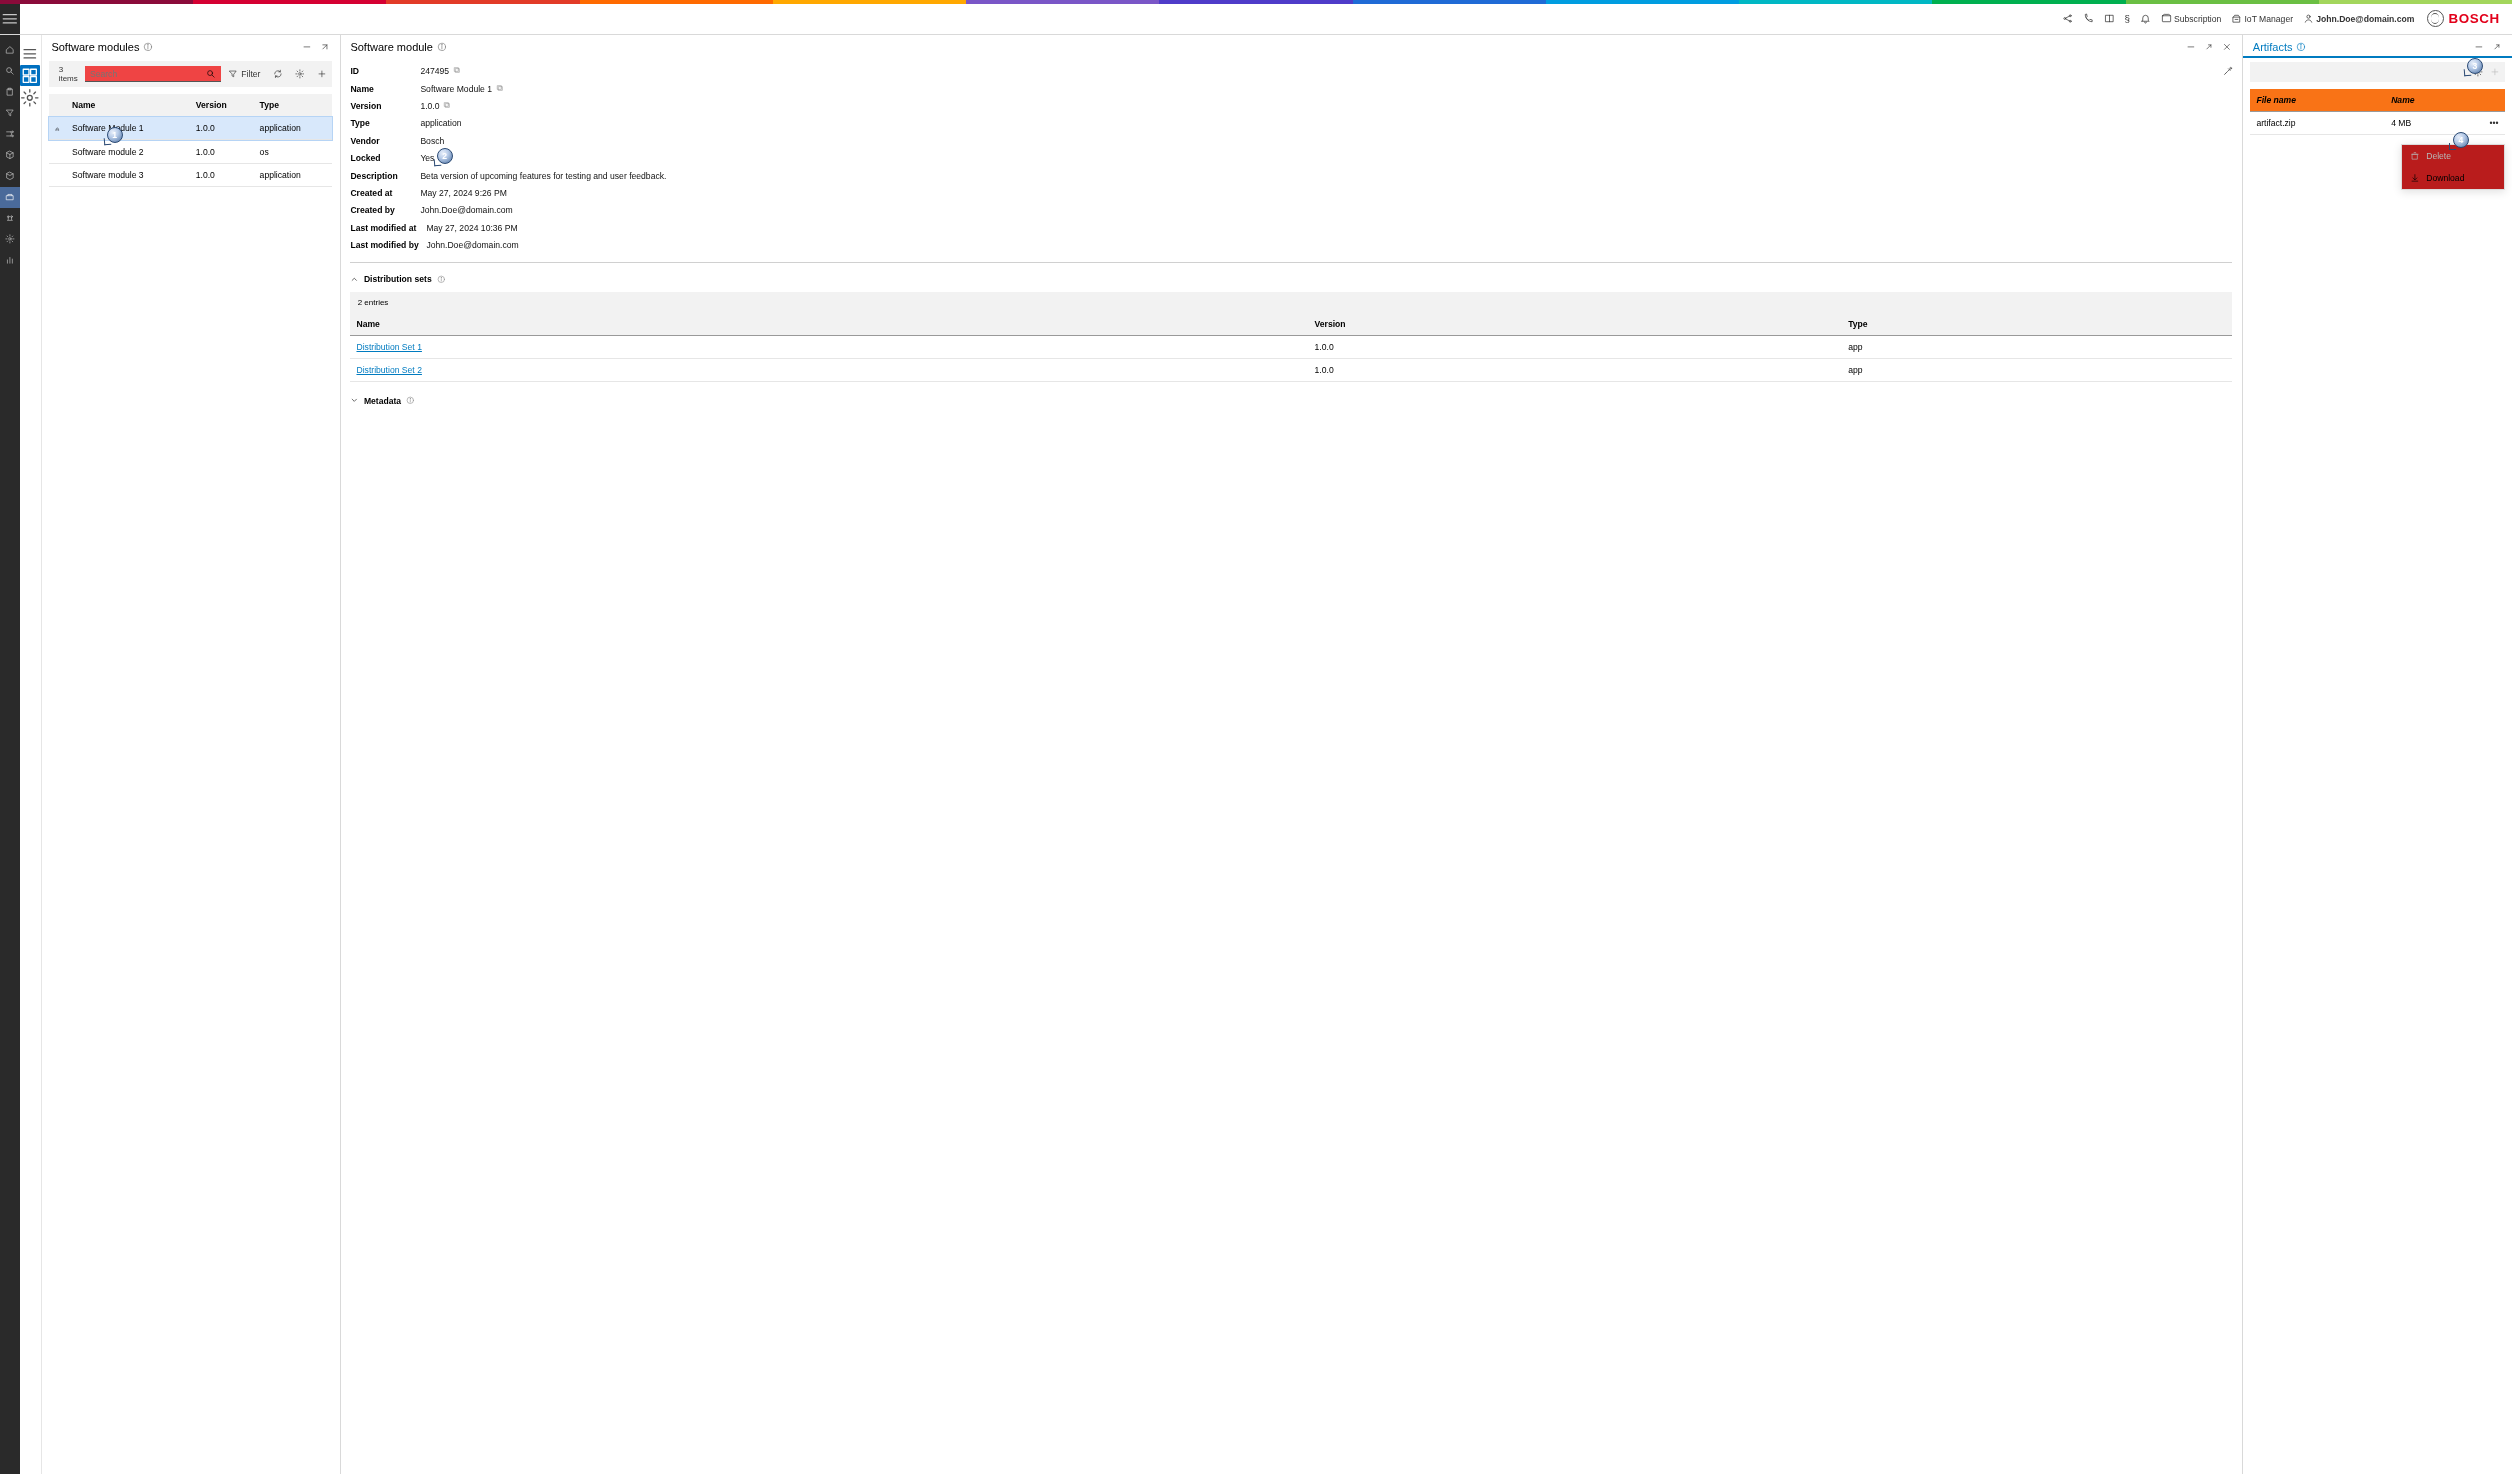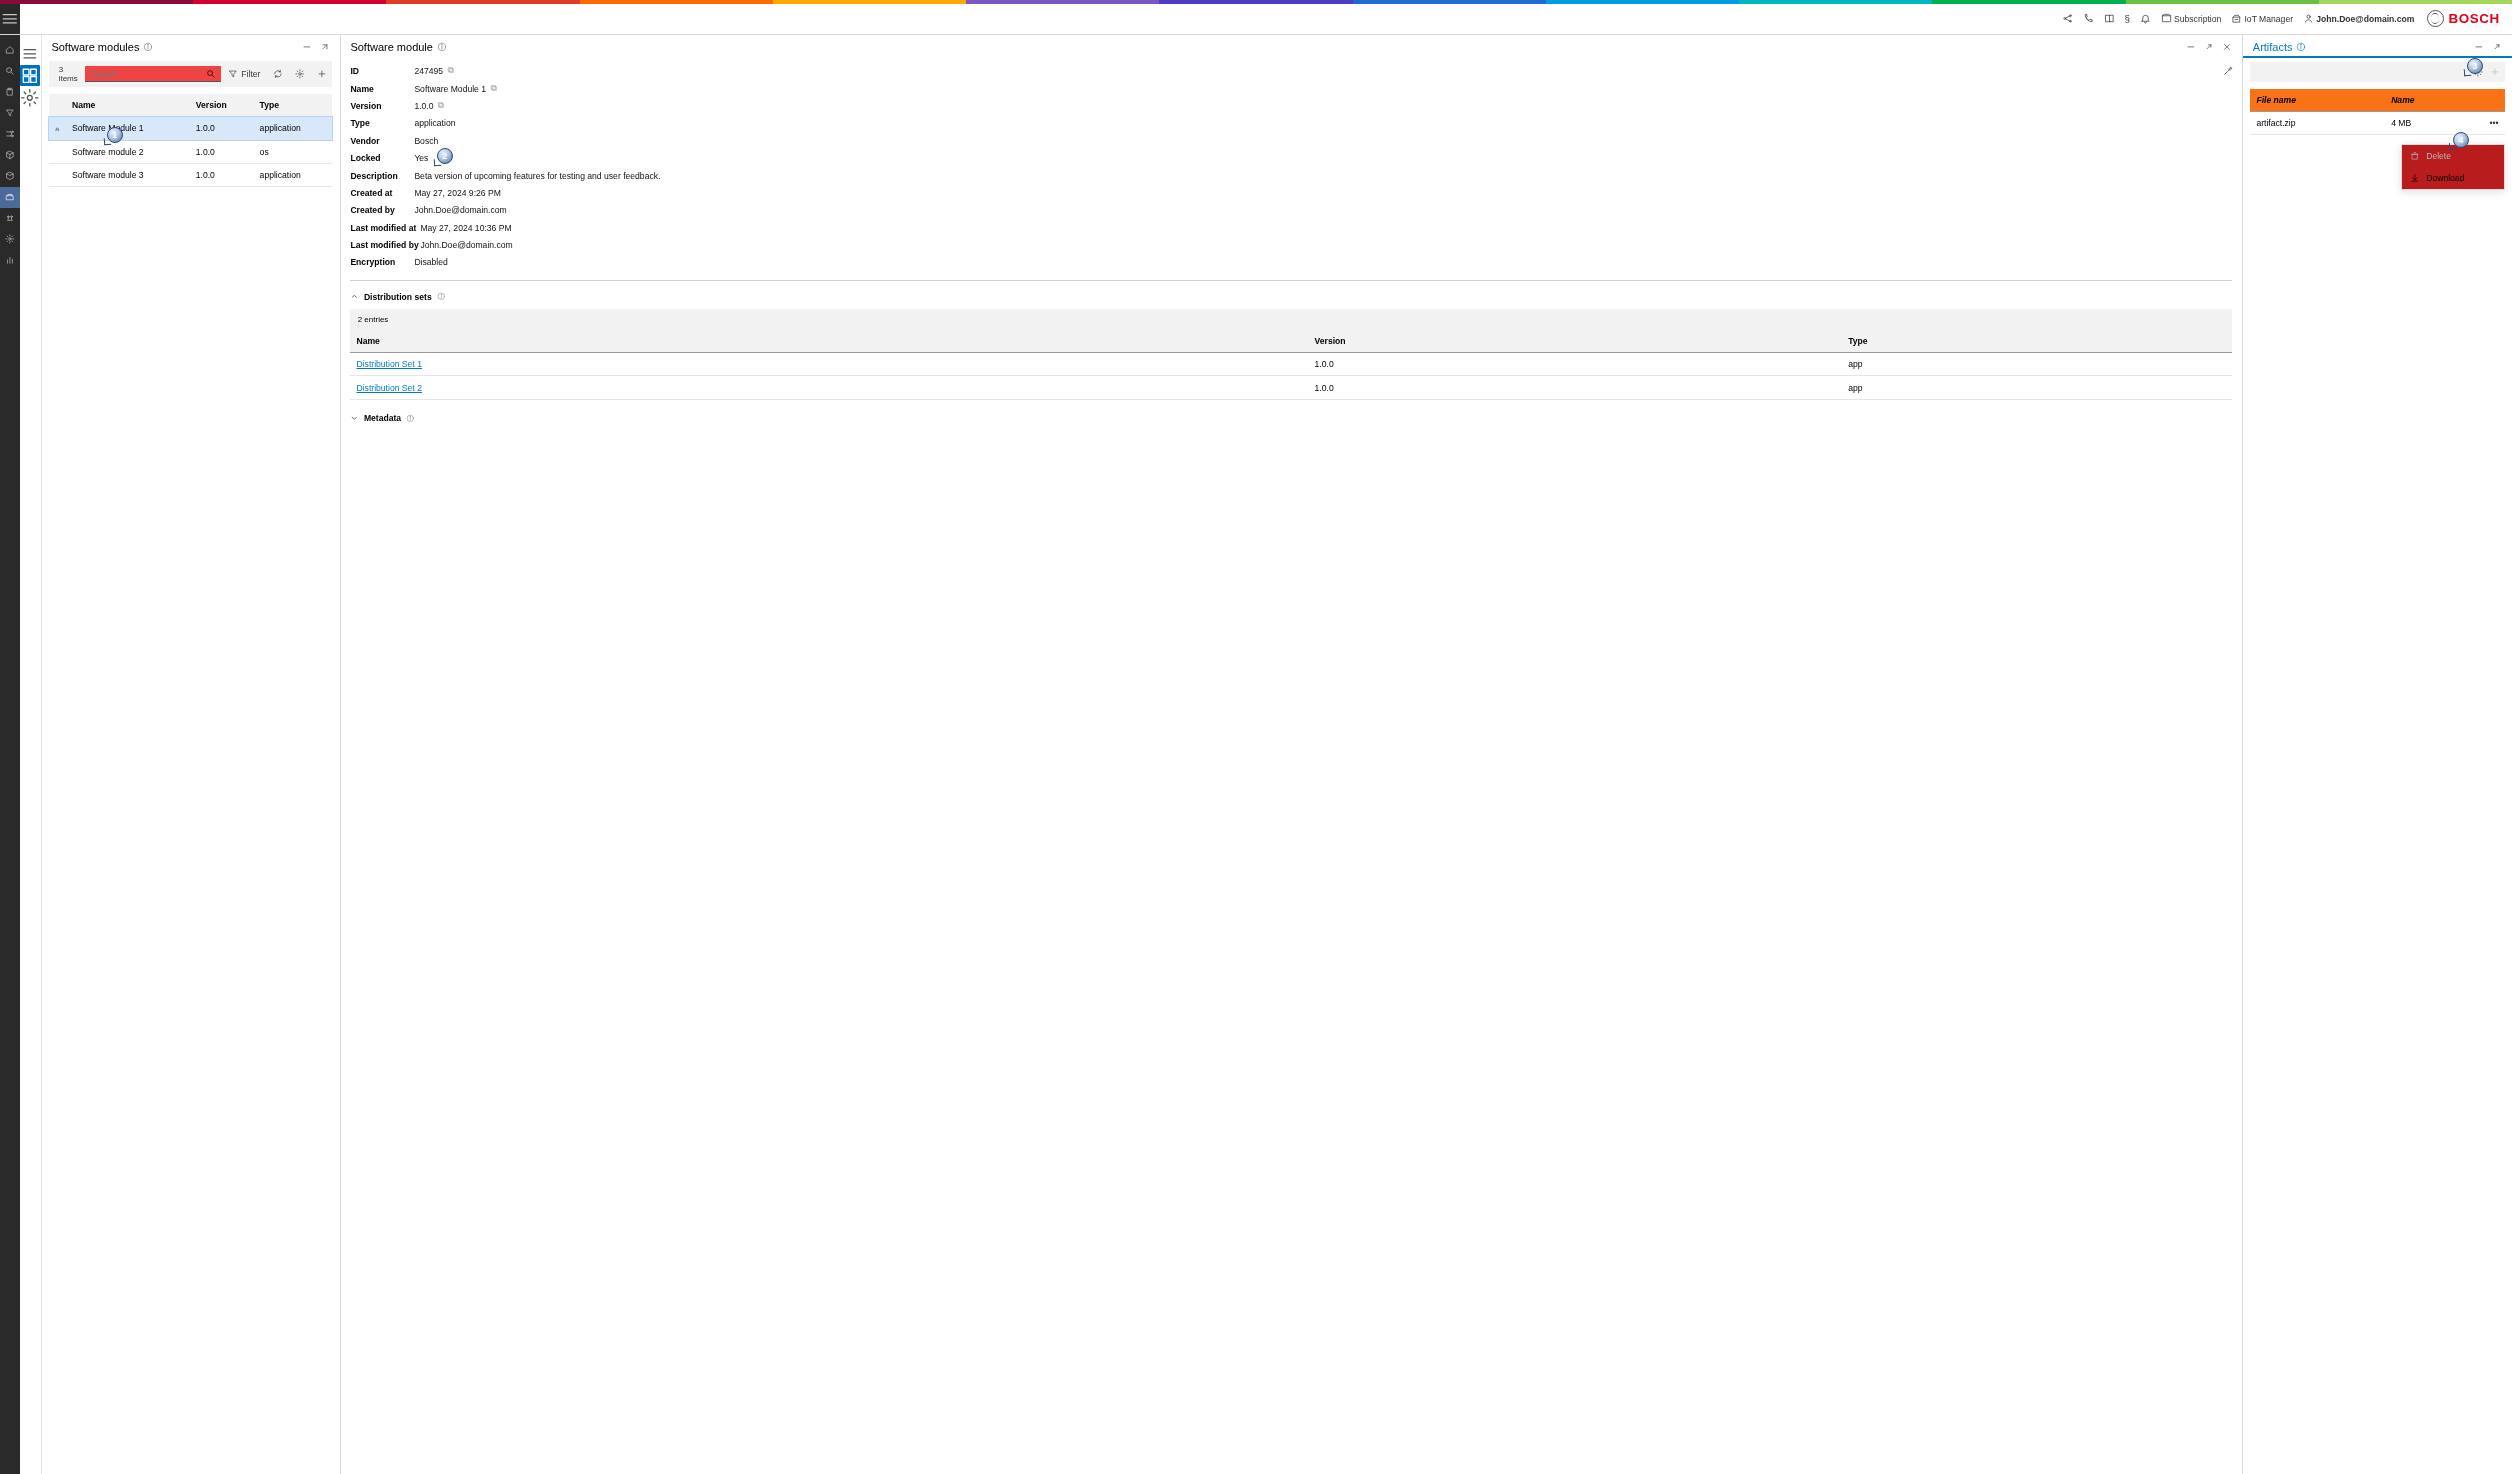--- a/index.html
+++ b/index.html
@@ -62,21 +62,21 @@
 .tbl th { text-align:left; font-weight:700; padding:6.1px 6.1px; background:#f2f2f2; border-bottom:0.6px solid #999;}
 .tbl td { padding:6.1px 6.1px; border-bottom:0.6px solid #e6e6e6; }
 .tbl .iconcell { width:17px; text-align:center;}
 .tbl tr.selected td { background:#d8e8fb; }
 .tbl tr.selected { outline:0.6px solid #b6d4f5;}
 
 
 .details { padding: 4.9px 9.8px; }
 .kv-row { display:flex; padding:3.7px 0; font-size:8.6px;}
 .kv-row .k { width: 64px; font-weight:700; flex-shrink:0;}
-.kv-row .v { flex:1; color:#111;}
+.kv-row .v { flex:1; color:#111;margin-left:6px;}
 .kv-row .copy { margin-left:3.7px; color:#888; display:inline-flex;}
 .details hr { border:none; border-top:0.6px solid #d0d0d0; margin:8.6px 0;}
 .section-hdr { display:flex; align-items:center; gap:4.9px; font-weight:700; font-size:8.6px; padding:2.4px 0;}
 .section-hdr .chev{display:inline-flex;}
 .section-hdr-info{color:#888;display:inline-flex;}
 .subtoolbar { background:#f2f2f2; padding:6.1px 7.3px; margin-top:4.9px; font-size:8px;}
 .subtbl { width:100%; border-collapse:collapse; font-size:8.6px;}
 .subtbl th { text-align:left; font-weight:700; padding:6.1px 6.1px; background:#f2f2f2; border-bottom:0.6px solid #999;}
 .subtbl td { padding:6.1px 6.1px; border-bottom:0.6px solid #e6e6e6;}
 .subtbl a { color:#007bc0; text-decoration:underline;}
@@ -488,24 +488,20 @@
             <span class="v">John.Doe@domain.com</span>
           </div>
         <div class="kv-row">
             <span class="k" style="width:70px">Last modified at</span>
             <span class="v">May 27, 2024 10:36 PM</span>
           </div>
         <div class="kv-row">
             <span class="k" style="width:70px">Last modified by</span>
             <span class="v">John.Doe@domain.com</span>
           </div>
-        <div class="kv-row">
-            <span class="k">Encryption</span>
-            <span class="v">Disabled</span>
-          </div>
 
         <hr>
 
         <div class="section-hdr">
           <span class="chev">
               <svg viewBox="0 0 24 24" width="8.6" height="8.6">
                 <polyline points="6 15 12 9 18 15"></polyline>
               </svg>
             </span>
           <span>Distribution sets</span>

